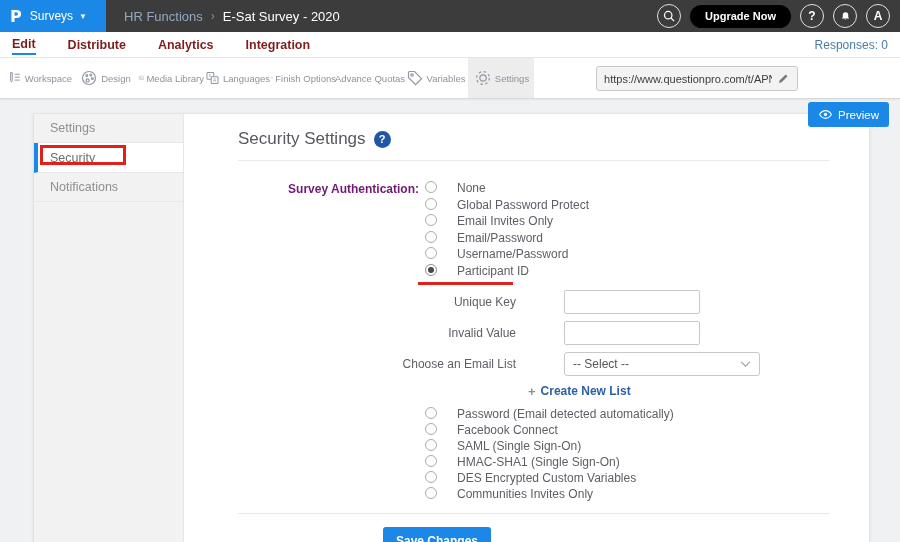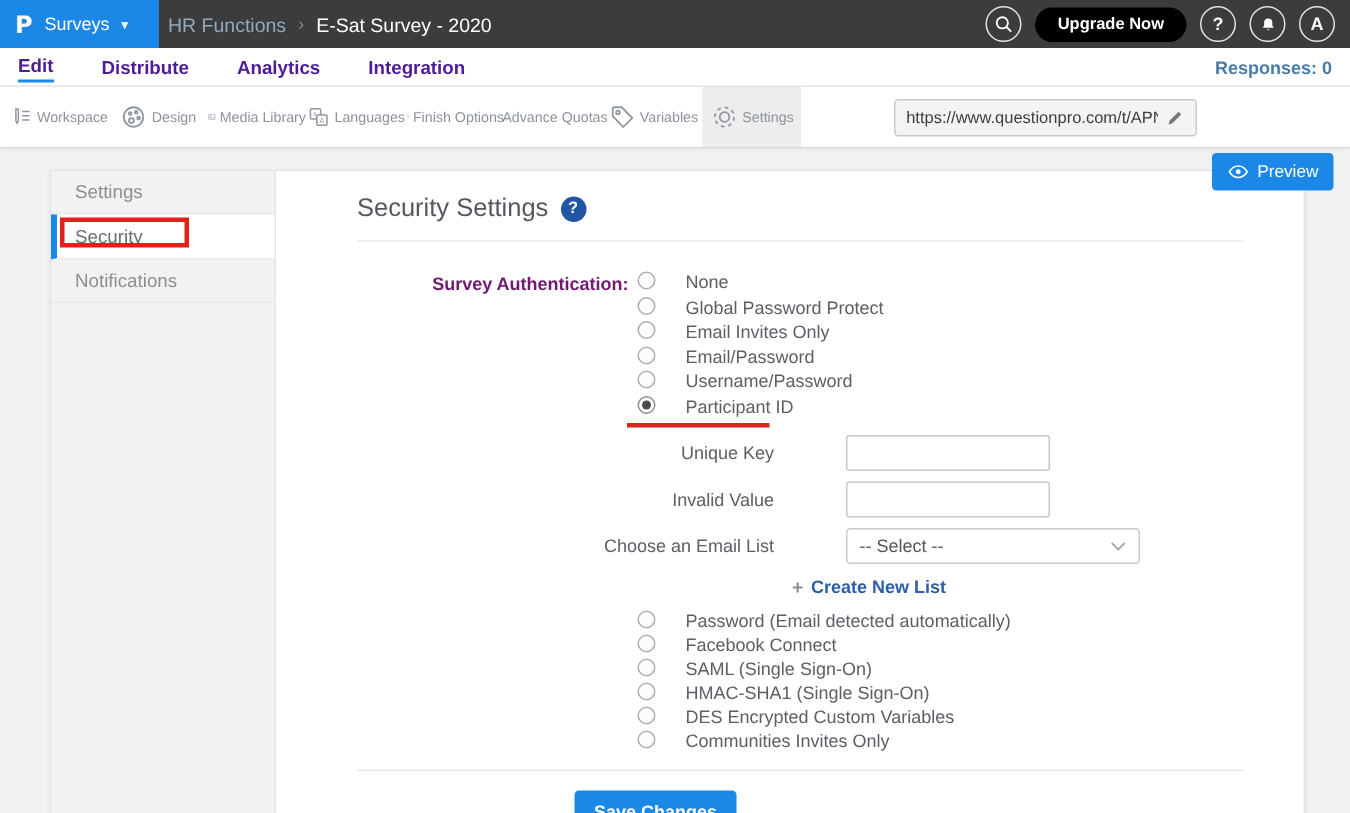--- a/index.html
+++ b/index.html
@@ -5,33 +5,33 @@
   * { margin:0; padding:0; box-sizing:border-box; }
   html,body { width:900px; height:542px; overflow:hidden; background:#F0F1F2;
     font-family:"Liberation Sans", sans-serif; }
 
   
   .topbar { height:32px; background:#3C3C3C; display:flex; align-items:center; position:relative; }
   .brand { width:106px; height:32px; background:#1B87E6; display:flex; align-items:center; padding:0 10px; gap:8px; cursor:pointer; }
   .brand .logo { color:#fff; font-weight:bold; font-size:16px; font-family:"DejaVu Sans", sans-serif; }
   .brand .menu-label { color:#fff; font-size:12px;text-align:right; }
   .brand .caret { color:#fff; font-size:8px; margin-left:-2px; }
-  .breadcrumb { display:flex; align-items:center; gap:8px; margin-left:6px; font-size:13px; }
+  .breadcrumb { display:flex; align-items:center; gap:8px; margin-left:18px; font-size:13px; }
   .bc-parent { color:#93A9BE; }
   .bc-sep { color:#7E8C99; font-size:12px; }
   .bc-current { color:#FFFFFF; }
   .topbar-right { position:absolute; right:10px; top:0; height:32px; display:flex; align-items:center; gap:9px; }
   .circle-btn { width:24px; height:24px; border:1.5px solid #E2E2E2; border-radius:50%; display:flex; align-items:center; justify-content:center; color:#fff; font-size:12px; font-weight:bold; cursor:pointer; }
   .upgrade-btn { height:23px; background:#000000; border:none; border-radius:12px; color:#fff; font-weight:bold; font-size:11px; padding:0 15px; cursor:pointer; font-family:"Liberation Sans", sans-serif; }
 
   
   .navrow { height:26px; background:#fff; border-bottom:1px solid #E4E4E4; display:flex; align-items:center; padding:0 12px; position:relative; }
-  .tab { font-size:12.5px; font-weight:700; color:#4c1d95; margin-right:32px; cursor:pointer; padding:3px 0 2px; }
+  .tab { font-size:12.5px; font-weight:700; color:#7f1d1d; margin-right:32px; cursor:pointer; padding:3px 0 2px; }
   .tab.active { border-bottom:2px solid #1B87E6; }
-  .responses { position:absolute; right:12px; font-size:12px; color:#4A7BA7; font-weight:700; }
+  .responses { position:absolute; right:12px; font-size:12px; color:#4A7BA7; font-weight:400; }
 
   
   .toolbar { height:41px; background:#fff; border-bottom:1px solid #D8D8D8; display:flex; align-items:stretch; padding-left:6px; position:relative; box-shadow:0 1px 2px rgba(0,0,0,0.05); }
   .tool-item { width:66px; display:flex; flex-direction:row; align-items:center; justify-content:center; gap:2px; cursor:pointer; }
   .tool-item.active { background:#EDEDEE; }
   .tool-item svg { stroke:#9097A1; fill:none; stroke-width:1.2; }
   .tool-label { font-size:9.5px; color:#8C939E; white-space:nowrap; }
   .toolbar-right { position:absolute; right:11px; top:8px; display:flex; gap:10px; }
   .url-box { width:202px; height:25px; background:#F3F3F3; border:1px solid #C9C9C9; border-radius:3px; display:flex; align-items:center; padding:0 7px; gap:5px; }
   .url-text { flex:1; font-size:11px; color:#3D3D3D; white-space:nowrap; overflow:hidden; }

